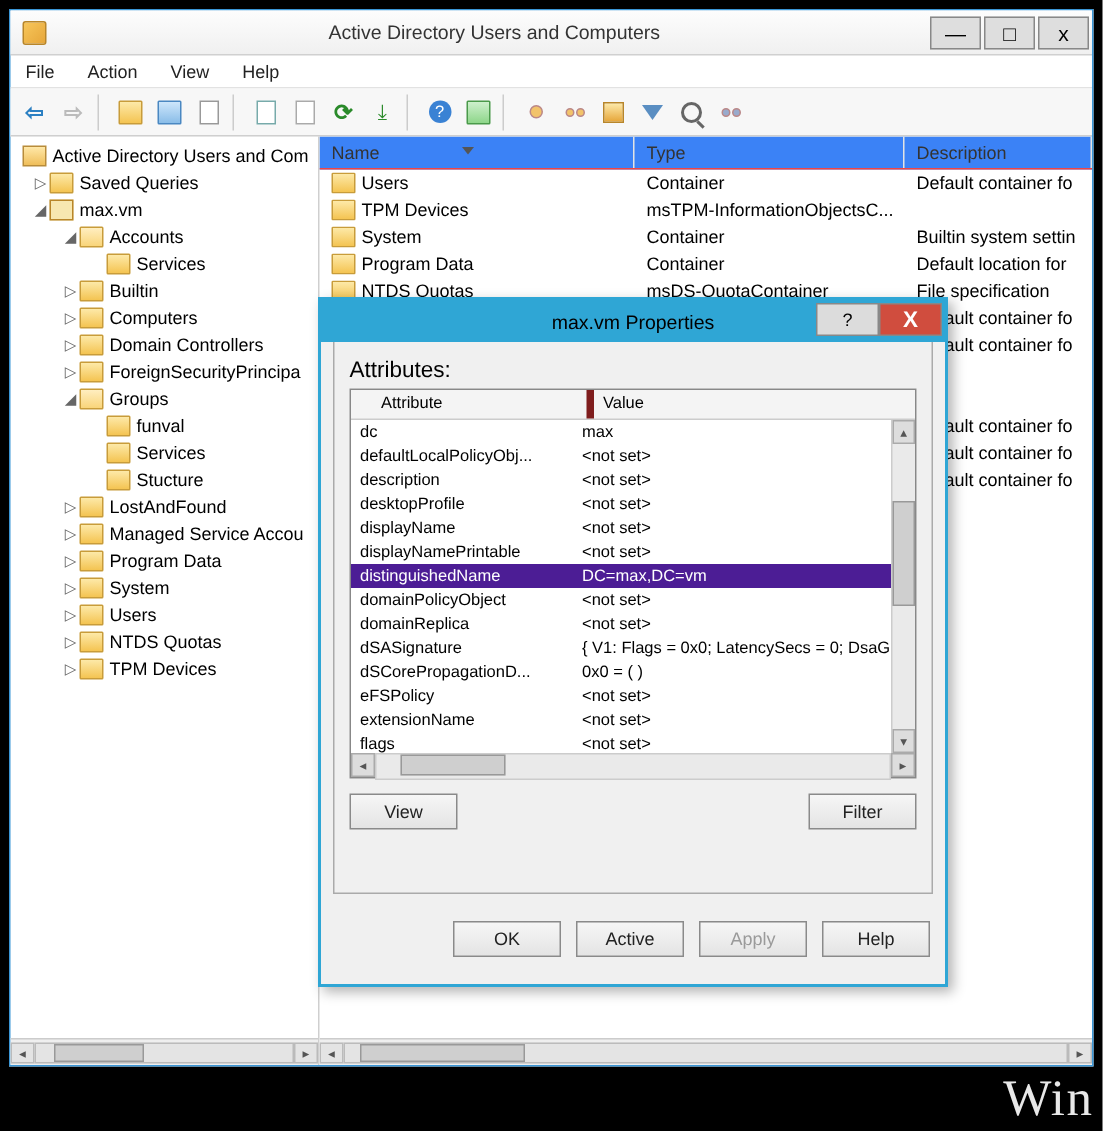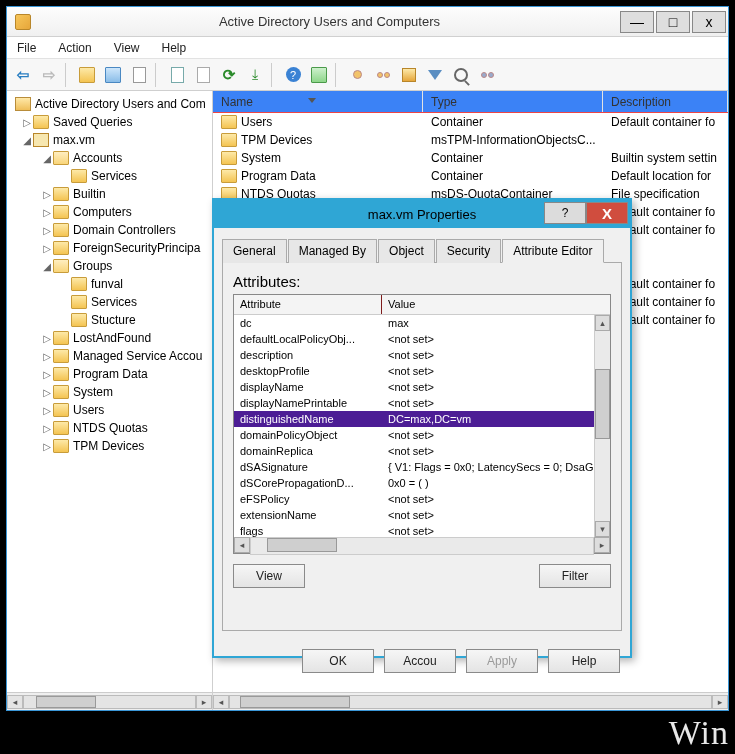--- a/index.html
+++ b/index.html
@@ -182,21 +182,21 @@
 .tab-body{margin:0 8px 8px 8px;border:1px solid #aaa;border-top:none;padding:10px 10px 12px 10px;background:#f0f0f0;height:368px;}
 .attr-label{font-size:15px;margin-bottom:4px;display:block;}
 .grid{
   border:1px solid #888;
   background:#fff;
   height:260px;
   position:relative;
 }
 .grid-head{display:flex;height:20px;background:#f4f4f4;border-bottom:1px solid #ccc;}
 .grid-head div{padding:3px 6px;font-size:11px;}
-.gcol1{width:148px;border-right:1px solid #7f1d1d;}
+.gcol1{width:148px;border-right:5px solid #7f1d1d;margin-left:14px;}
 .gcol2{flex:1;}
 .grid-body{overflow:hidden;height:222px;}
 .grow{display:flex;height:16px;align-items:center;font-size:11px;}
 .grow .a{width:148px;padding-left:6px;overflow:hidden;white-space:nowrap;}
 .grow .v{flex:1;padding-left:6px;overflow:hidden;white-space:nowrap;}
 .grow.sel{background:#4c1d95;color:#fff;}
 .vscroll{position:absolute;right:0;top:20px;width:16px;height:222px;background:#eaeaea;border-left:1px solid #ccc;}
 .vscroll .vbtn{height:16px;background:#ddd;border:1px solid #aaa;display:flex;align-items:center;justify-content:center;font-size:9px;color:#555;}
 .vscroll .vthumb{height:70px;background:#cfcfcf;border:1px solid #999;margin-top:38px;}
 .grid-hscroll{height:18px;display:flex;}
@@ -540,27 +540,20 @@
 </div>
 
 <div class="dialog">
   <div class="dlg-title">
     <div class="t">max.vm Properties</div>
     <div class="btns">
       <div class="help-b">?</div>
       <div class="close-b">X</div>
     </div>
   </div>
-  <div class="tabs">
-    <div class="tab inactive">General</div>
-    <div class="tab inactive">Managed By</div>
-    <div class="tab inactive">Object</div>
-    <div class="tab inactive">Security</div>
-    <div class="tab active">Attribute Editor</div>
-  </div>
   <div class="tab-body">
     <span class="attr-label">Attributes:</span>
     <div class="grid">
       <div class="grid-head">
         <div class="gcol1">Attribute</div>
         <div class="gcol2">Value</div>
       </div>
       <div class="grid-body" id="grid-body">
           <div class="grow">
             <div class="a">dc</div>
@@ -632,19 +625,19 @@
           <div class="sbtn">▸</div>
       </div>
     </div>
     <div class="btn-row-inner">
       <div class="btn">View</div>
       <div class="btn">Filter</div>
     </div>
   </div>
   <div class="btn-row-bottom">
     <div class="btn">OK</div>
-    <div class="btn">Accou</div>
+    <div class="btn">Active</div>
     <div class="btn dis">Apply</div>
     <div class="btn">Help</div>
   </div>
 </div>
 
 <div class="wmark">Win</div>
 
 </body></html>

